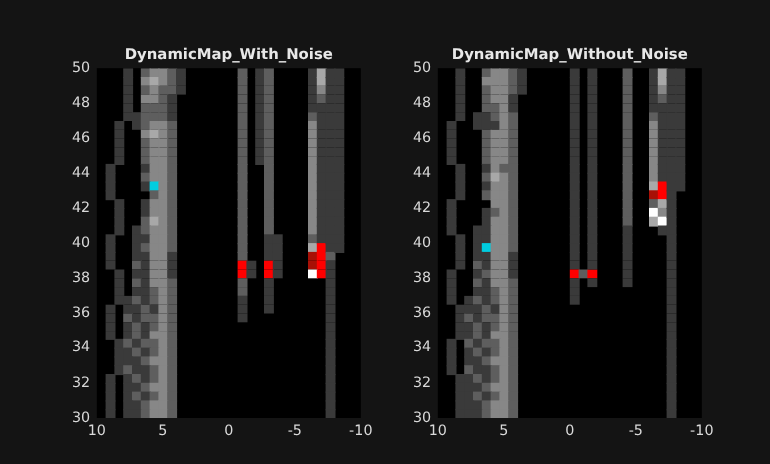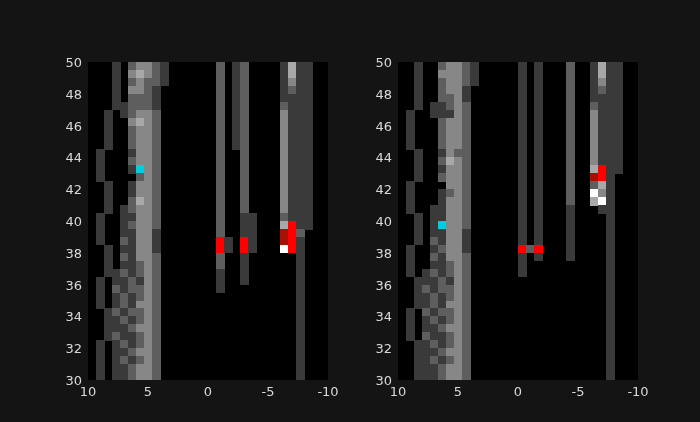--- a/index.html
+++ b/index.html
@@ -59,20 +59,21 @@
     white-space:nowrap;
   }
 </style>
 </head>
 <body style="background: rgb(20, 20, 20);">
 
 <div id="figure">
 
 
   <div class="axes" id="axes-0" style="left:88px;top:62px;width:240px;height:318px;">
+    <div class="axtitle">DynamicMap_With_Noise</div>
     <div class="plotarea" id="plot-0" style="background: rgb(0, 0, 0);">
         <div class="cell" style="left: 24px; top: 0px; width: 8.6px; height: 8.55px; background: rgb(58, 58, 58);"></div>
         <div class="cell" style="left: 24px; top: 7.95px; width: 8.6px; height: 8.55px; background: rgb(58, 58, 58);"></div>
         <div class="cell" style="left: 24px; top: 15.9px; width: 8.6px; height: 8.55px; background: rgb(58, 58, 58);"></div>
         <div class="cell" style="left: 24px; top: 23.85px; width: 8.6px; height: 8.55px; background: rgb(58, 58, 58);"></div>
         <div class="cell" style="left: 24px; top: 31.8px; width: 8.6px; height: 8.55px; background: rgb(58, 58, 58);"></div>
         <div class="cell" style="left: 24px; top: 39.75px; width: 8.6px; height: 8.55px; background: rgb(58, 58, 58);"></div>
         <div class="cell" style="left: 16px; top: 47.7px; width: 8.6px; height: 8.55px; background: rgb(58, 58, 58);"></div>
         <div class="cell" style="left: 16px; top: 55.65px; width: 8.6px; height: 8.55px; background: rgb(58, 58, 58);"></div>
         <div class="cell" style="left: 16px; top: 63.6px; width: 8.6px; height: 8.55px; background: rgb(58, 58, 58);"></div>
@@ -508,20 +509,21 @@
     <div class="xtick-group" id="xticks-0">
         <div class="xtick" style="left: 0px;">10</div>
         <div class="xtick" style="left: 60px;">5</div>
         <div class="xtick" style="left: 120px;">0</div>
         <div class="xtick" style="left: 180px;">-5</div>
         <div class="xtick" style="left: 240px;">-10</div>
       </div>
   </div>
 
   <div class="axes" id="axes-1" style="left:398px;top:62px;width:240px;height:318px;">
+    <div class="axtitle">DynamicMap_Without_Noise</div>
     <div class="plotarea" id="plot-1" style="background: rgb(0, 0, 0);">
         <div class="cell" style="left: 16px; top: 0px; width: 8.6px; height: 8.55px; background: rgb(58, 58, 58);"></div>
         <div class="cell" style="left: 16px; top: 7.95px; width: 8.6px; height: 8.55px; background: rgb(58, 58, 58);"></div>
         <div class="cell" style="left: 16px; top: 15.9px; width: 8.6px; height: 8.55px; background: rgb(58, 58, 58);"></div>
         <div class="cell" style="left: 16px; top: 23.85px; width: 8.6px; height: 8.55px; background: rgb(58, 58, 58);"></div>
         <div class="cell" style="left: 16px; top: 31.8px; width: 8.6px; height: 8.55px; background: rgb(58, 58, 58);"></div>
         <div class="cell" style="left: 16px; top: 39.75px; width: 8.6px; height: 8.55px; background: rgb(58, 58, 58);"></div>
         <div class="cell" style="left: 8px; top: 47.7px; width: 8.6px; height: 8.55px; background: rgb(58, 58, 58);"></div>
         <div class="cell" style="left: 8px; top: 55.65px; width: 8.6px; height: 8.55px; background: rgb(58, 58, 58);"></div>
         <div class="cell" style="left: 8px; top: 63.6px; width: 8.6px; height: 8.55px; background: rgb(58, 58, 58);"></div>

